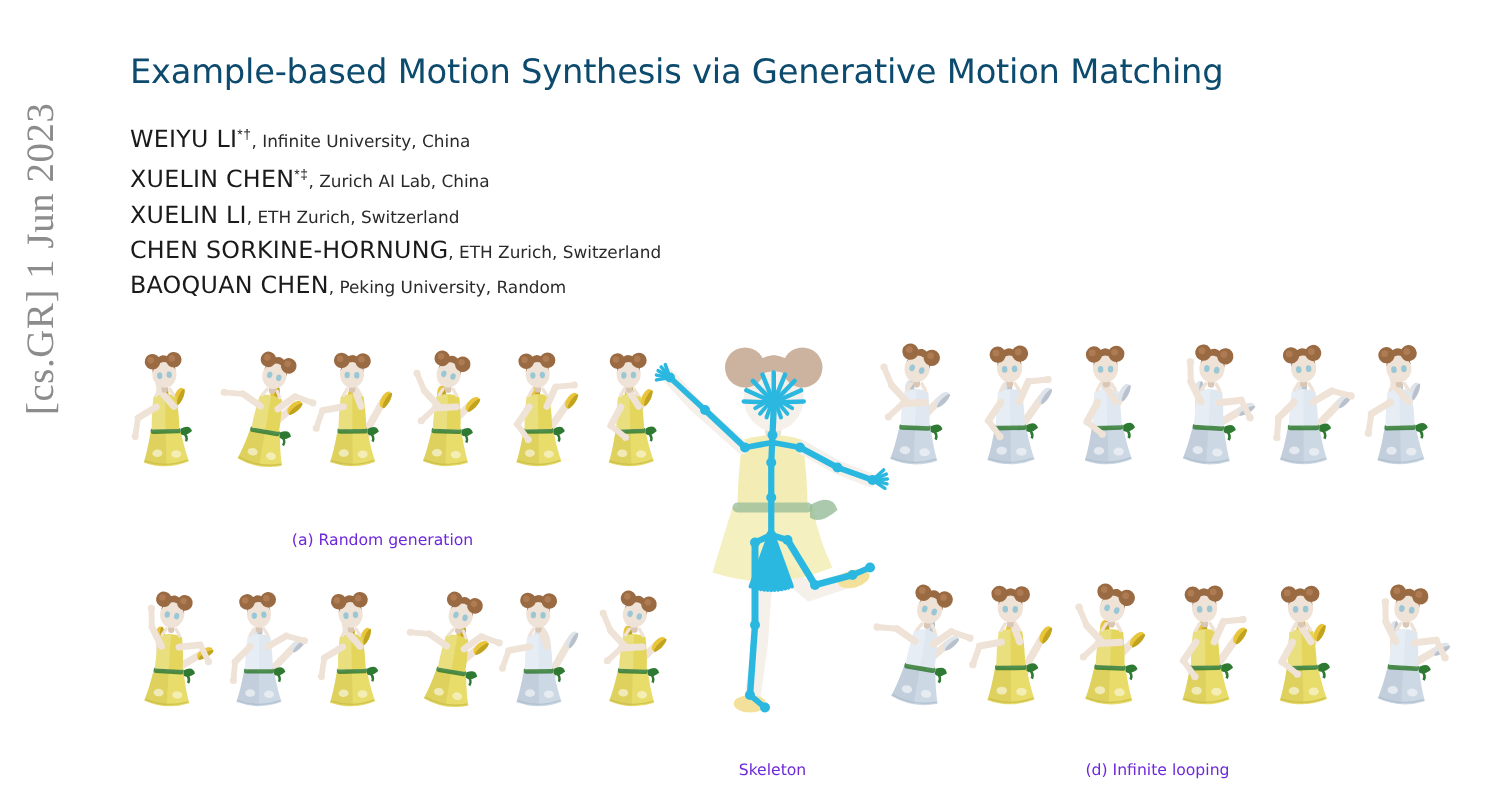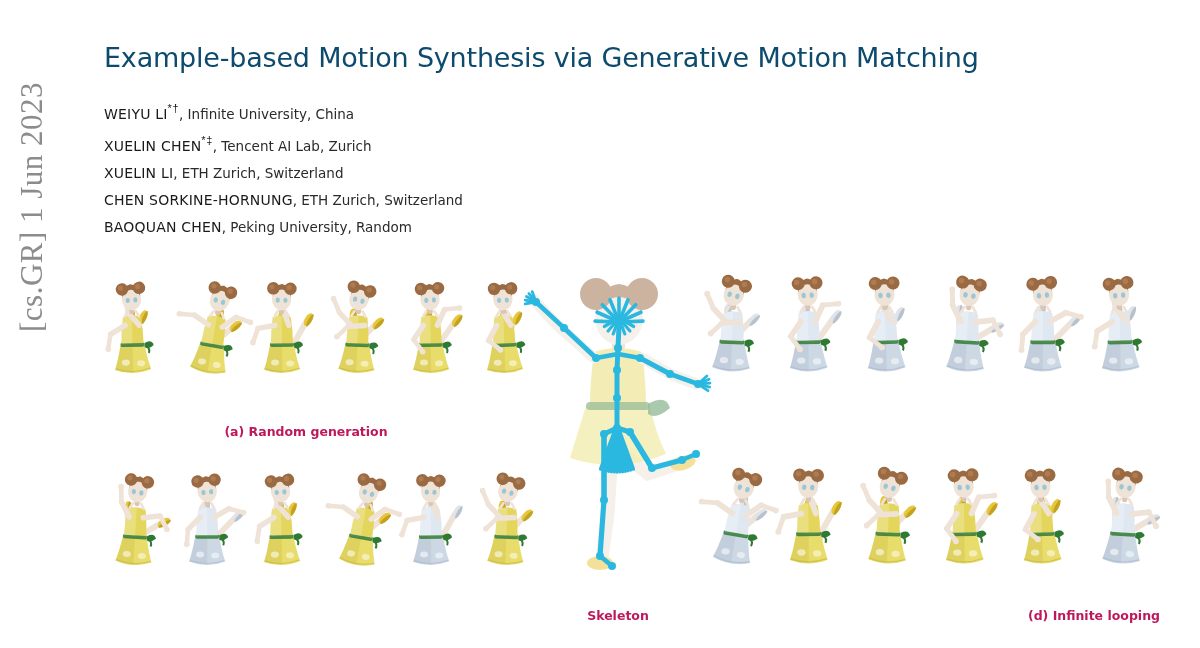--- a/index.html
+++ b/index.html
@@ -54,21 +54,21 @@
     margin-top: 22px;
   }
   .author-row {
     font-size: 17.5px;
     line-height: 26px;
     color: #1a1a1a;
     white-space: nowrap;
   }
   .author-name {
     font-family: "DejaVu Sans", sans-serif;
-    font-size: 14px;
+    font-size: 19px;
     letter-spacing: 0.2px;
   }
   .author-marks {
     font-size: 11px;
     vertical-align: super;
     letter-spacing: 0.5px;
   }
   .author-affil {
     font-family: "DejaVu Sans", sans-serif;
     font-size: 13.5px;
@@ -86,22 +86,22 @@
   .pose-strip {
     position: absolute;
     display: flex;
     align-items: flex-end;
     justify-content: space-between;
   }
   .panel-caption {
     position: absolute;
     font-family: "DejaVu Sans", sans-serif;
     font-size: 12.5px;
-    font-weight: bold;
-    color: #be185d;
+    font-weight: normal;
+    color: #6d28d9;
     white-space: nowrap;
     text-align: center;
   }
 
   
   .character {
     position: relative;
     width: 74px;
     height: 148px;
     flex: 0 0 auto;
@@ -121,21 +121,21 @@
 </style>
 </head>
 <body>
 
 <div id="arxiv-stamp">[cs.GR]  1 Jun 2023</div>
 
 <div id="paper-header">
   <div id="paper-title">Example-based Motion Synthesis via Generative Motion Matching</div>
   <div id="author-list">
       <div class="author-row"><span class="author-name">WEIYU LI</span><span class="author-marks">*†</span><span class="author-affil">, Infinite University, China</span></div>
-      <div class="author-row"><span class="author-name">XUELIN CHEN</span><span class="author-marks">*‡</span><span class="author-affil">, Tencent AI Lab, Zurich</span></div>
+      <div class="author-row"><span class="author-name">XUELIN CHEN</span><span class="author-marks">*‡</span><span class="author-affil">, Zurich AI Lab, China</span></div>
       <div class="author-row"><span class="author-name">XUELIN LI</span><span class="author-affil">, ETH Zurich, Switzerland</span></div>
       <div class="author-row"><span class="author-name">CHEN SORKINE-HORNUNG</span><span class="author-affil">, ETH Zurich, Switzerland</span></div>
       <div class="author-row"><span class="author-name">BAOQUAN CHEN</span><span class="author-affil">, Peking University, Random</span></div>
     </div>
 </div>
 
 <div id="teaser-figure">
     <div class="pose-strip" style="left: 0px; top: 0px; width: 420px; height: 160px;">
       <div class="character" style="width: 74.3795px; height: 148.759px;">
         <svg width="74.3794871794872" height="148.7589743589744" viewBox="0 0 74 148">
@@ -1386,21 +1386,21 @@
         <circle cx="45.5" cy="15.5" r="6.2" fill="#9a6a42"></circle>
         <circle cx="27.2" cy="14.2" r="2.6" fill="#b5825a" opacity="0.75"></circle>
         <circle cx="44.2" cy="14.2" r="2.6" fill="#b5825a" opacity="0.75"></circle>
         <ellipse cx="33.2" cy="27" rx="2.1" ry="2.6" fill="#8fc4d6" opacity="0.9"></ellipse>
         <ellipse cx="40.8" cy="27" rx="2.1" ry="2.6" fill="#8fc4d6" opacity="0.9"></ellipse>
       </g>
     </g>
   </svg>
       </div>
     </div>
-    <div class="panel-caption" style="left: 596px; top: 346px; width: 468px; text-align: right;">(d) Infinite looping</div>
+    <div class="panel-caption" style="left: 596px; top: 346px; width: 468px;">(d) Infinite looping</div>
     <div id="skeleton-panel" style="left: 424px; top: 16px; width: 196px; height: 330px;">
       <div id="skeleton-figure">
 <svg width="196" height="318" viewBox="0 0 196 318">
 
   <g opacity="0.5">
 
     <path d="M92 176 L88 236 L82 280" stroke="#efe2d6" stroke-width="13" stroke-linecap="round" fill="none"></path>
 
     <path d="M104 176 L128 196 L158 186" stroke="#efe2d6" stroke-width="13" stroke-linecap="round" fill="none"></path>
     <ellipse cx="163" cy="185" rx="13" ry="7" fill="#e8c53a" transform="rotate(-16 163 185)"></ellipse>

